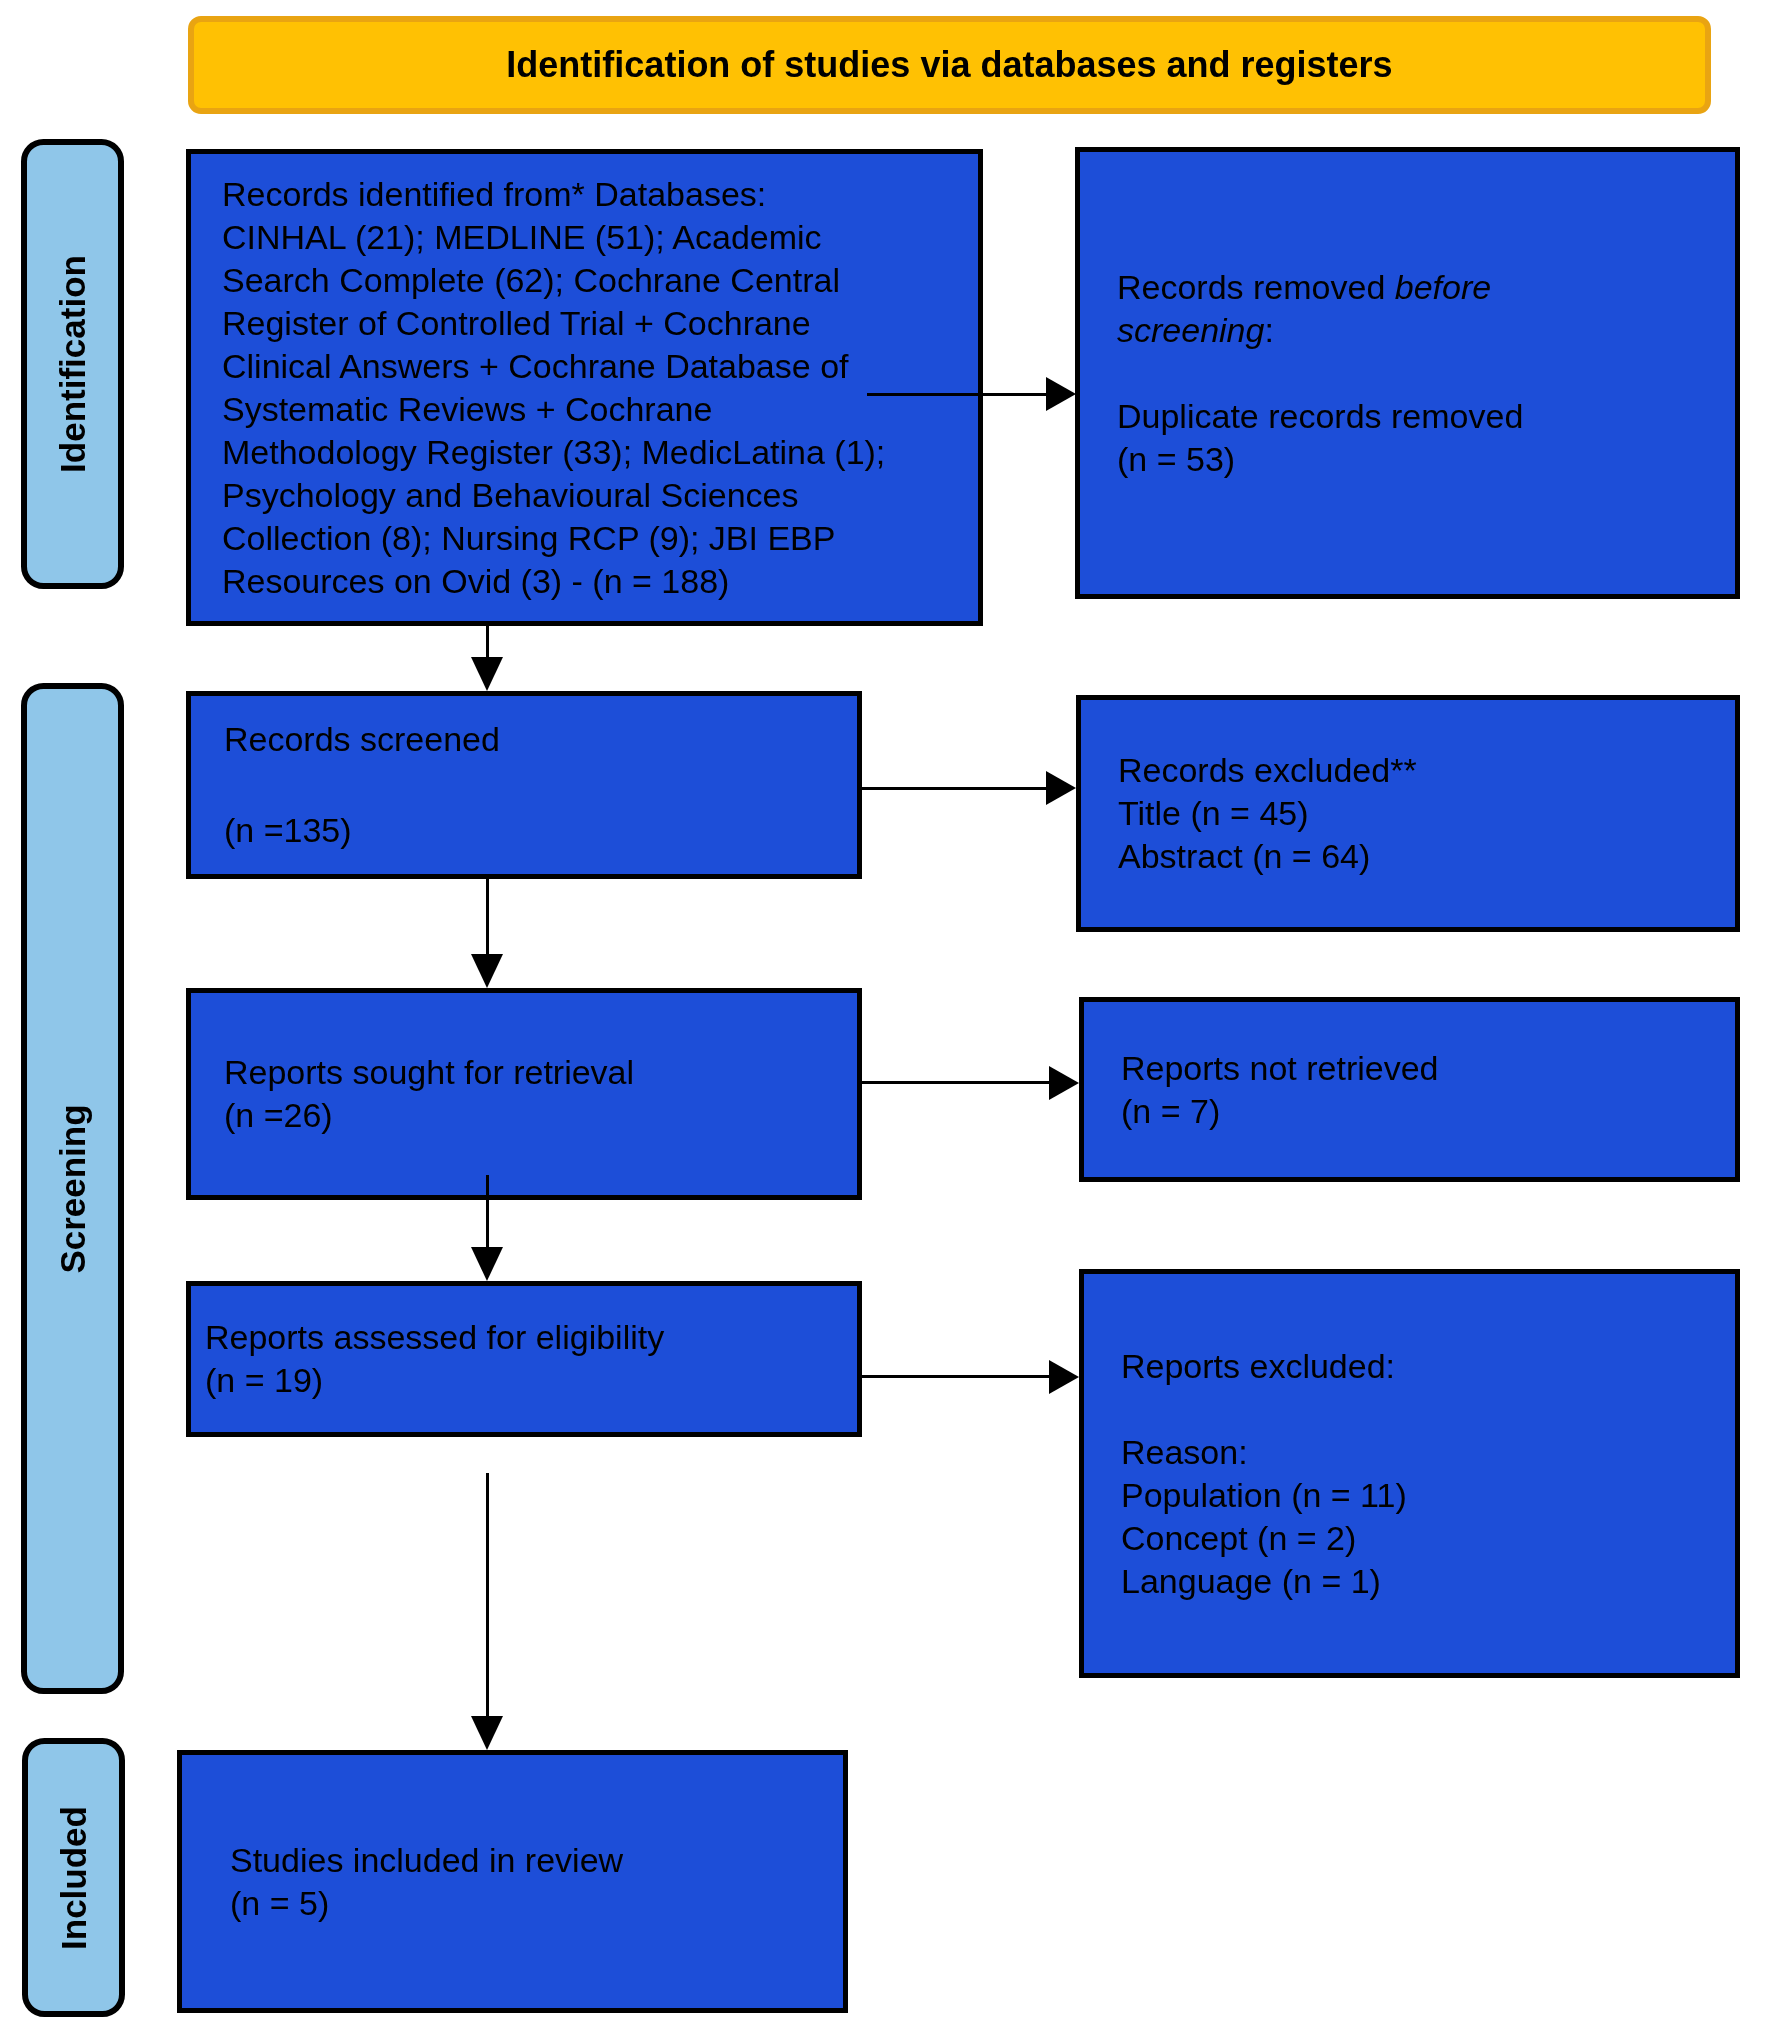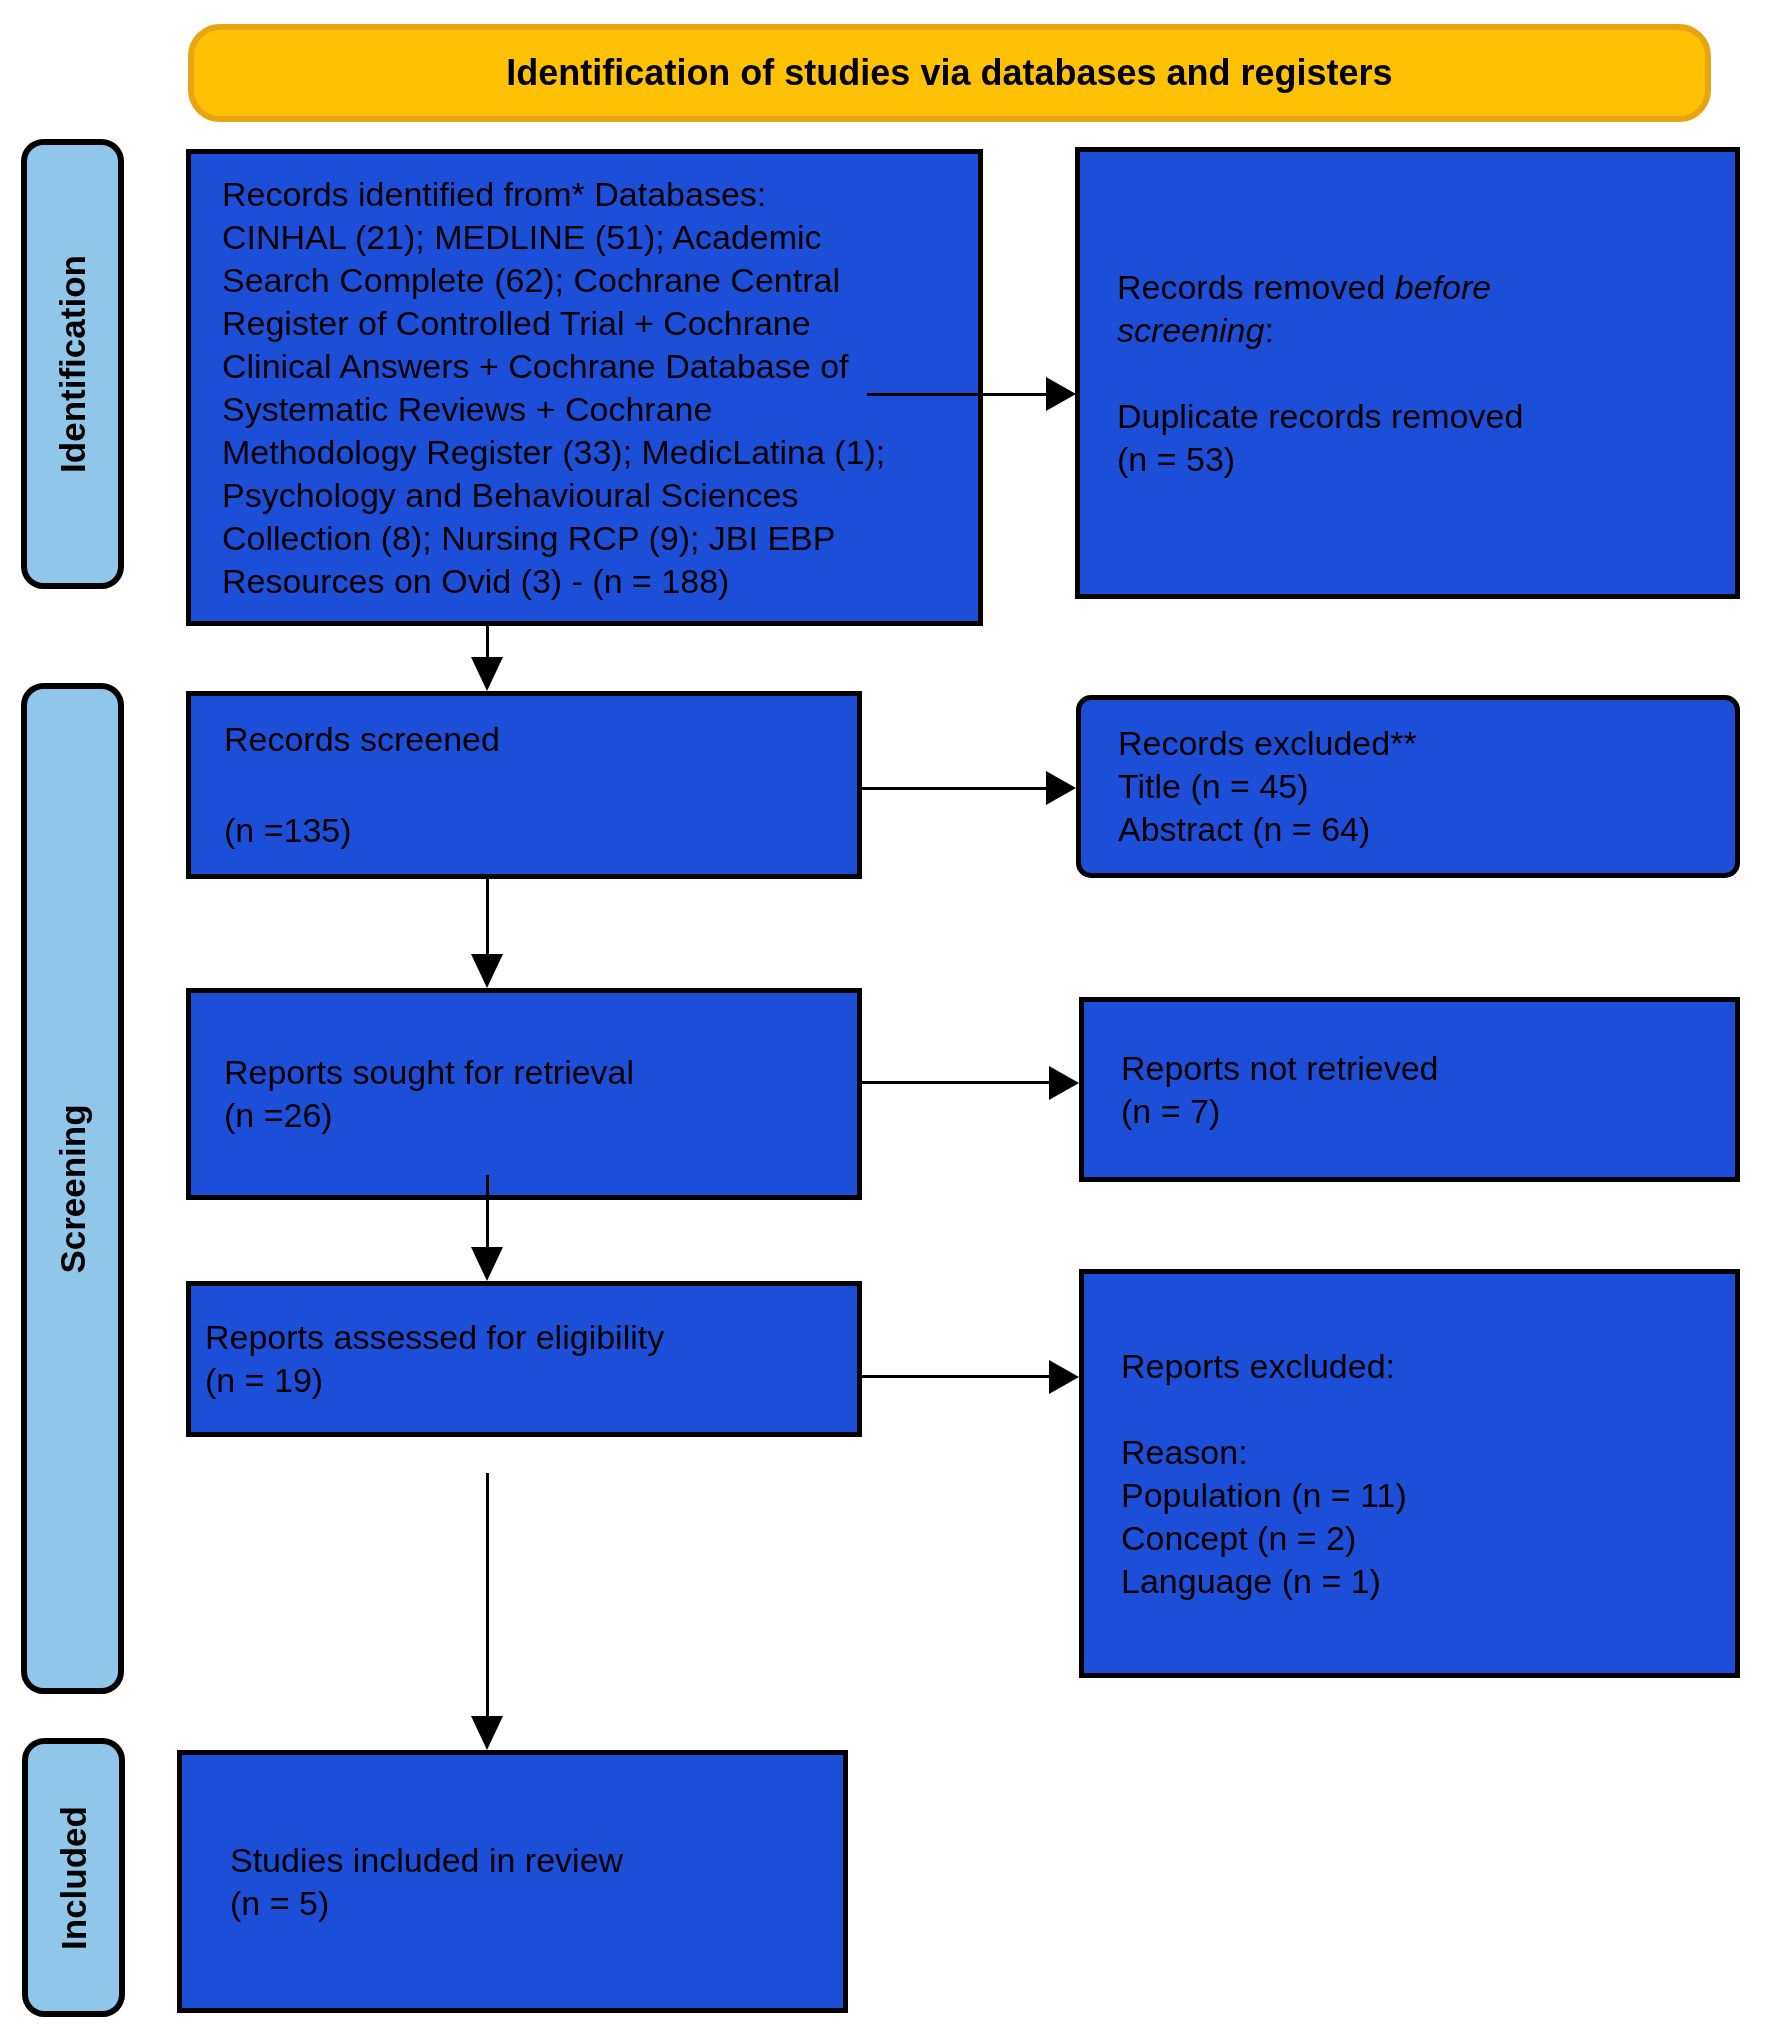--- a/index.html
+++ b/index.html
@@ -15,23 +15,23 @@
     background:#ffffff;
     font-family:"Liberation Sans","DejaVu Sans",sans-serif;
     color:#000;
     overflow:hidden;
   }
   .banner{
     position:absolute;left:188px;top:16.4px;width:1523px;height:98px;
     box-sizing:border-box;
     background:var(--banner-fill);
     border:6px solid var(--banner-border);
-    border-radius:32px;
+    border-radius:13px;
     display:flex;align-items:center;justify-content:center;
-    font-size:36px;font-weight:bold;margin-top:8px;
+    font-size:36px;font-weight:bold;
   }
   .stage{
     position:absolute;box-sizing:border-box;
     background:var(--stage-fill);
     border:6px solid #000;
     border-radius:22.4px;
   }
   .stage-text{
     position:absolute;top:50%;left:50%;
     transform:translate(-50%,-50%) rotate(-90deg);
@@ -104,21 +104,21 @@
     <div class="bline"></div>
     <div class="bline">Duplicate records removed</div>
     <div class="bline">(n = 53)</div>
   </div>
 
   <div class="fbox" style="left:186px;top:691px;width:676px;height:188px;padding-left:33px;gap:48px;">
     <div class="bline">Records screened</div>
     <div class="bline">(n =135)</div>
   </div>
 
-  <div class="fbox" style="left:1076px;top:695px;width:664px;height:183px;padding-left:37px;border-radius:15px;">
+  <div class="fbox" style="left:1076px;top:695px;width:664px;height:237px;padding-left:37px;">
     <div class="bline">Records excluded**</div>
     <div class="bline">Title (n = 45)</div>
     <div class="bline">Abstract (n = 64)</div>
   </div>
 
   <div class="fbox" style="left:186px;top:988px;width:676px;height:212px;padding-left:33px;">
     <div class="bline">Reports sought for retrieval</div>
     <div class="bline">(n =26)</div>
   </div>
 

